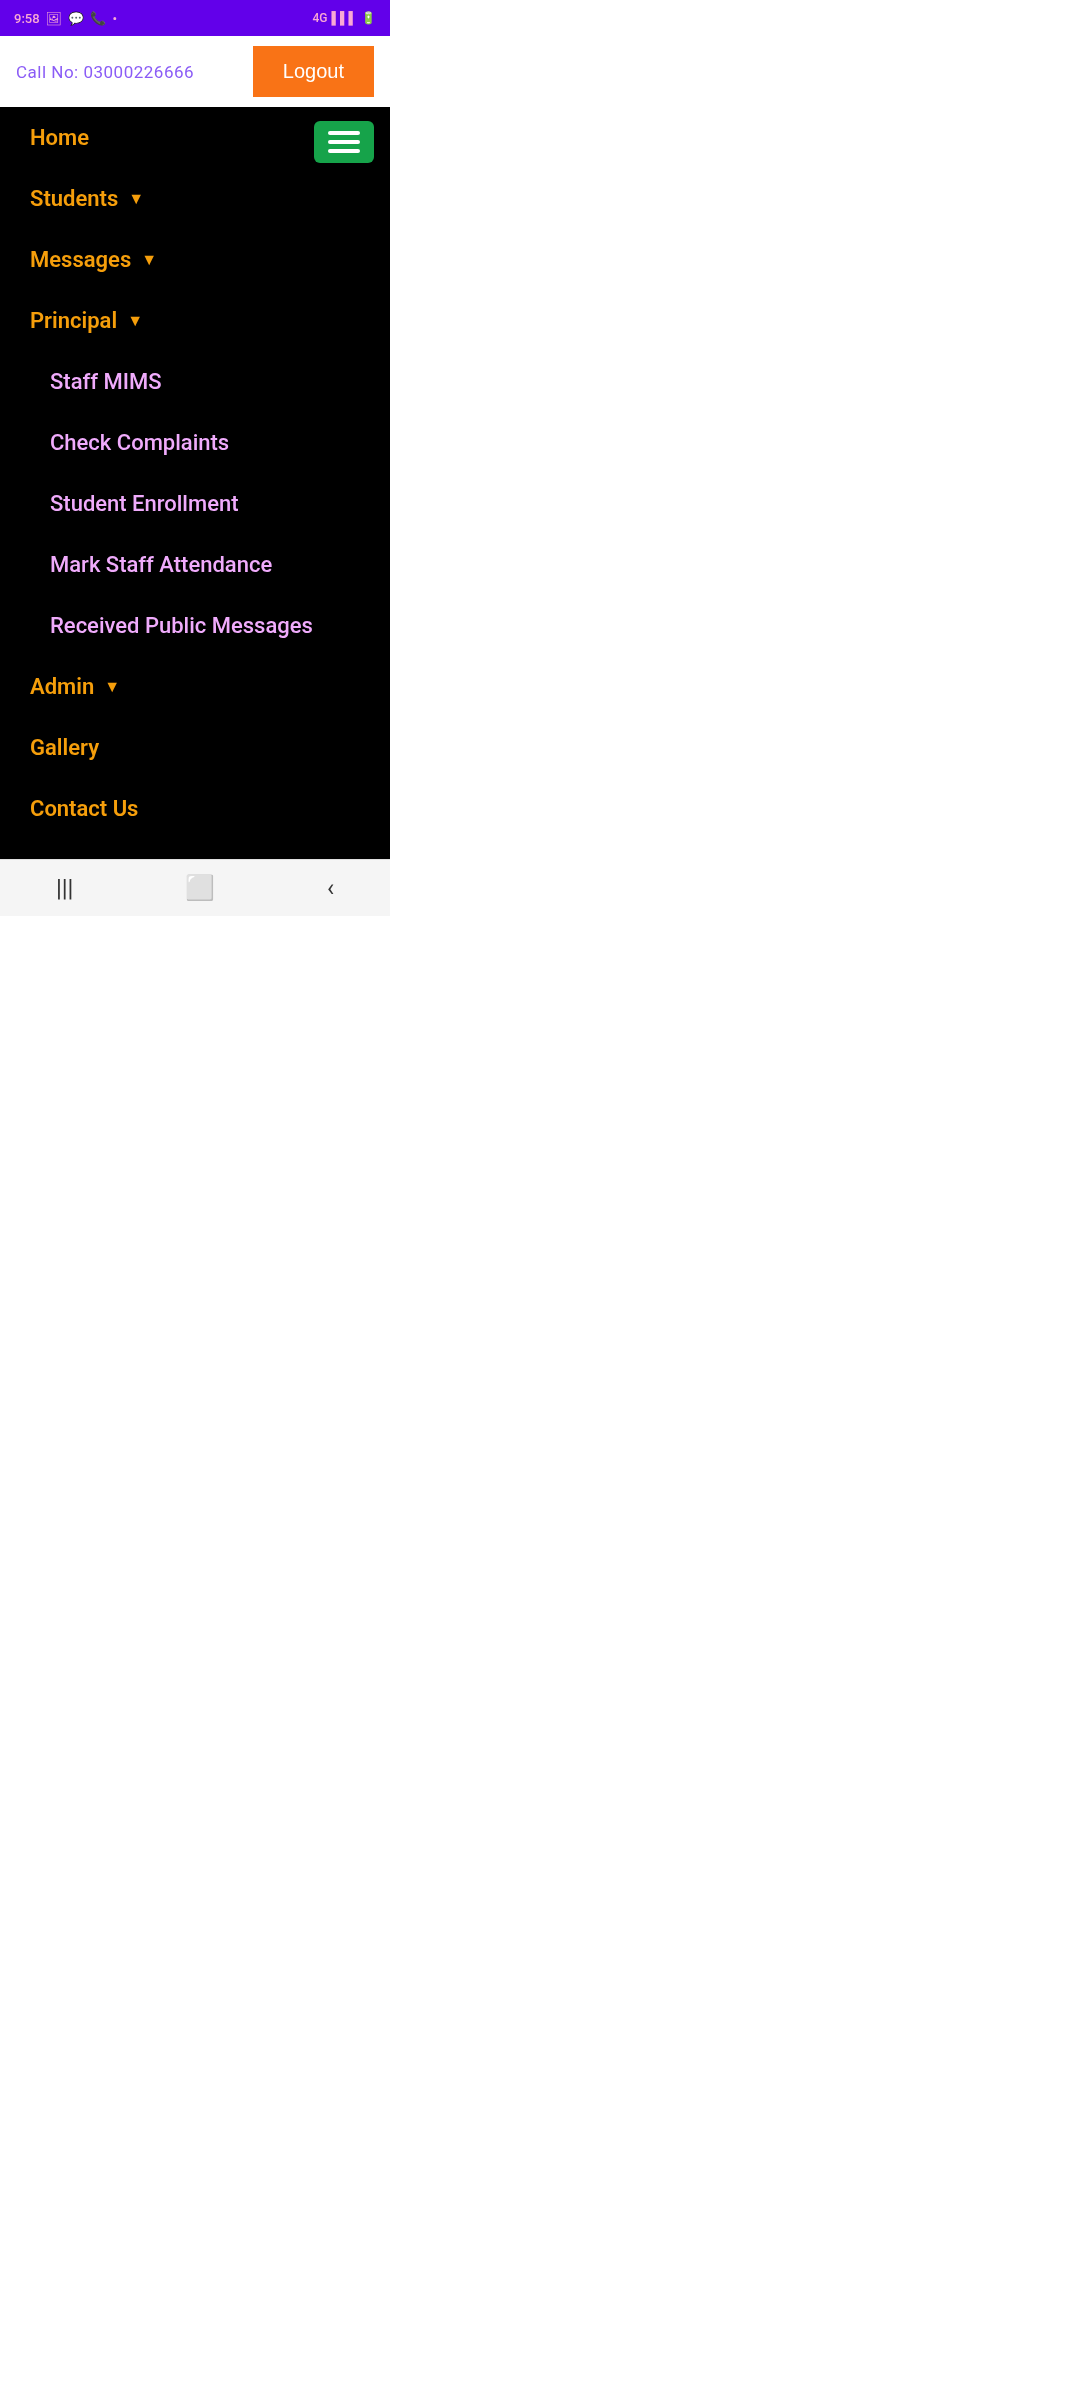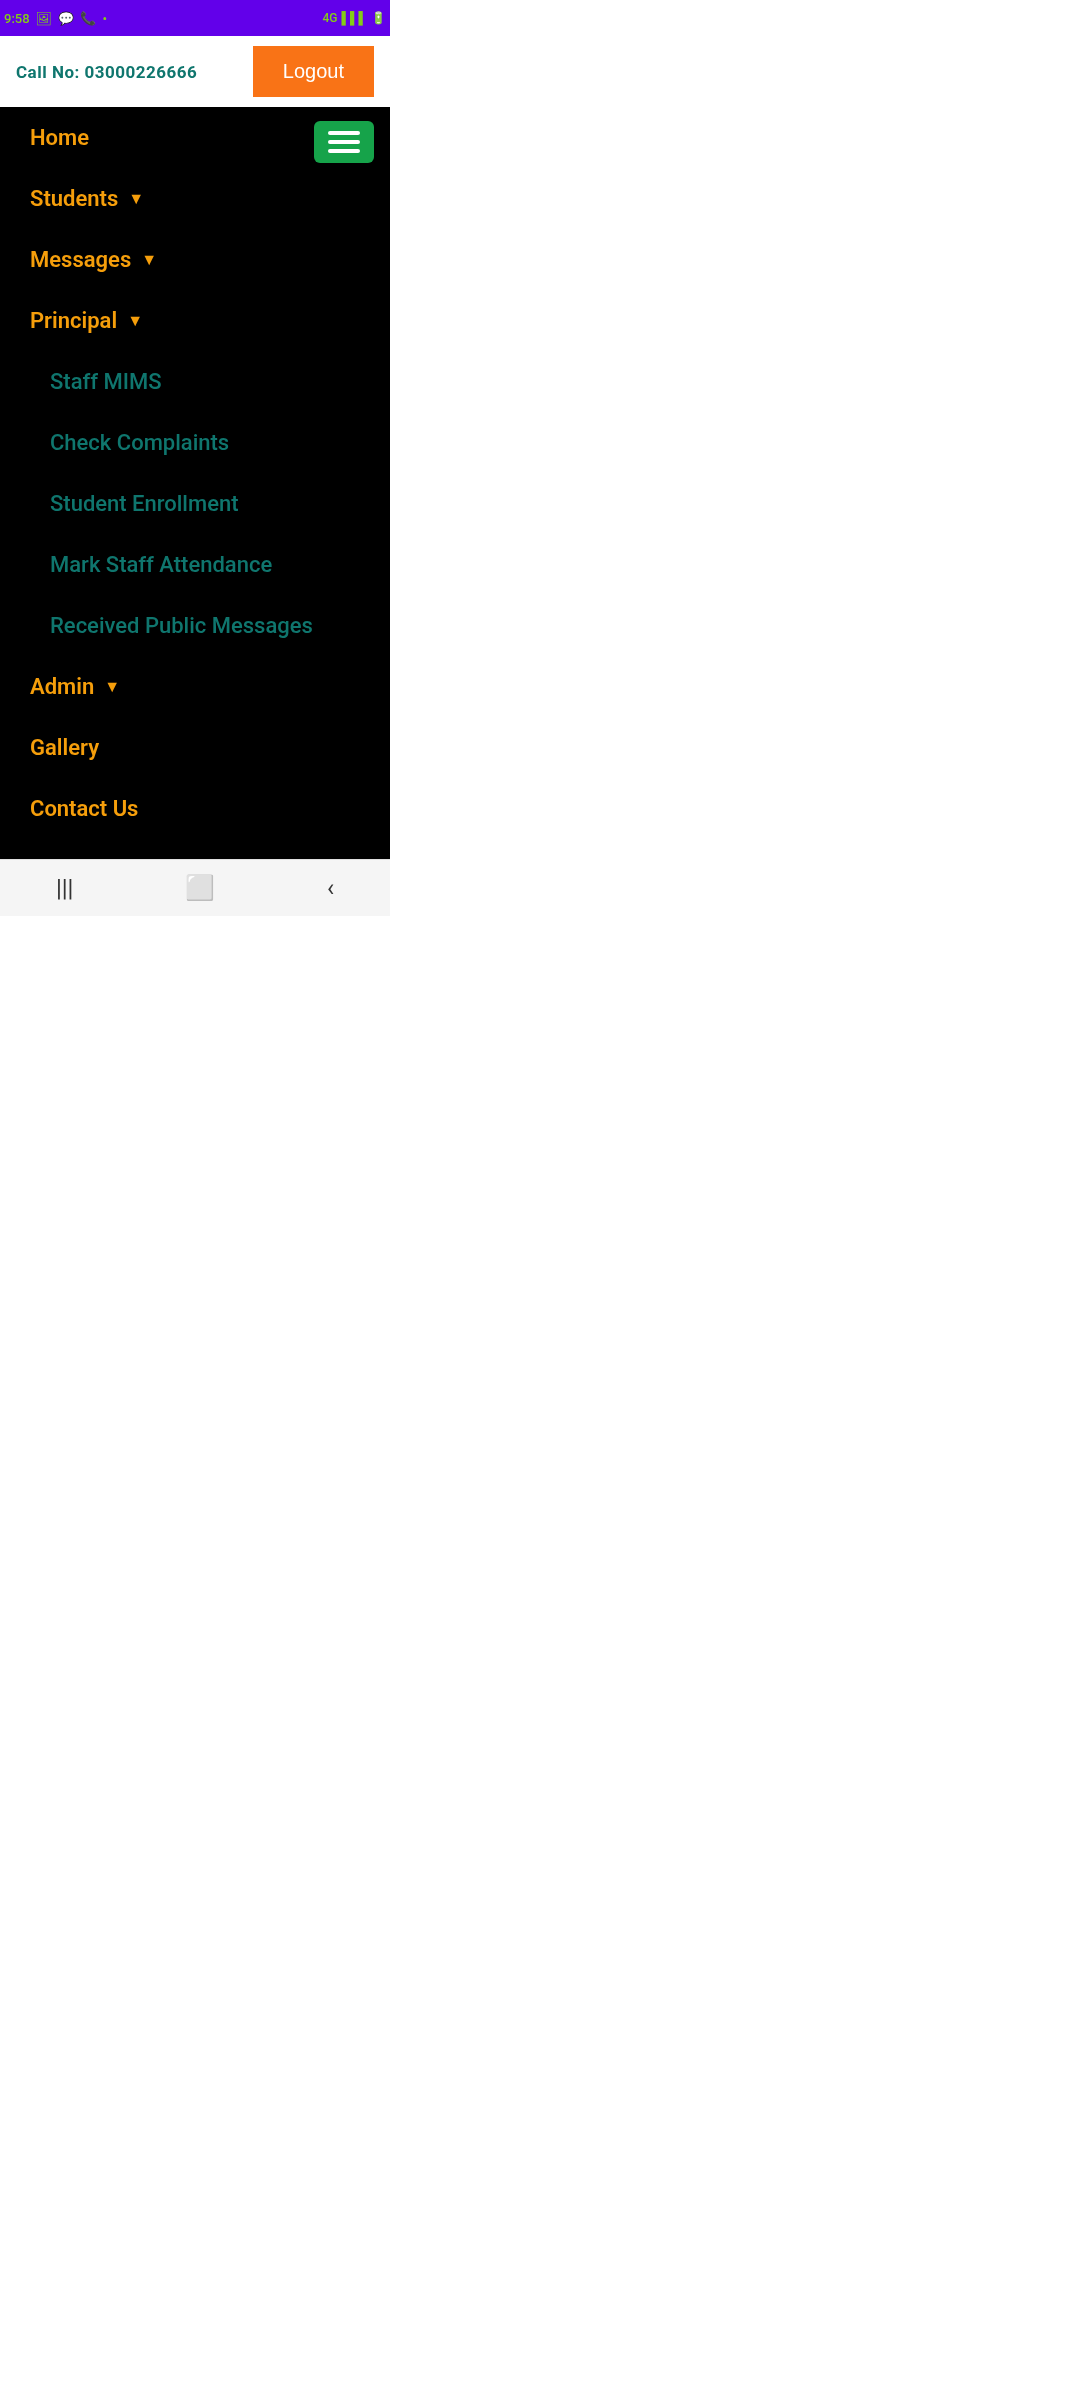--- a/index.html
+++ b/index.html
@@ -13,25 +13,25 @@
       width: 390px;
       min-height: 860px;
       background: #ffffff;
       font-family: 'Roboto', Arial, sans-serif;
       overflow-x: hidden;
     }
 
     
     .status-bar {
       background: #6200ea;
-      color: #84cc16;
+      color: #f9a8d4;
       display: flex;
       justify-content: space-between;
       align-items: center;
-      padding: 6px 4px;
+      padding: 6px 14px;
       font-size: 13px;
       font-weight: 500;
       height: 36px;
     }
 
     .status-left {
       display: flex;
       align-items: center;
       gap: 6px;
     }
@@ -47,22 +47,22 @@
     .header {
       background: #ffffff;
       padding: 10px 16px 10px 16px;
       display: flex;
       justify-content: space-between;
       align-items: center;
     }
 
     .call-no {
       font-size: 17px;
-      font-weight: 700;
-      color: #0f766e;
+      font-weight: 400;
+      color: #8b5cf6;
       letter-spacing: 0.5px;
     }
 
     .logout-btn {
       background: #f97316;
       color: white;
       border: none;
       border-radius: 0;
       padding: 14px 30px;
       font-size: 20px;
@@ -111,21 +111,21 @@
       cursor: pointer;
     }
 
     .nav-item .chevron {
       font-size: 16px;
       color: #f59e0b;
     }
 
     .nav-sub-item {
       padding: 18px 30px 18px 50px;
-      color: #0f766e;
+      color: #f0abfc;
       font-size: 22px;
       font-weight: 500;
       cursor: pointer;
     }
 
     
     .bottom-nav {
       background: #f5f5f5;
       display: flex;
       justify-content: space-around;

